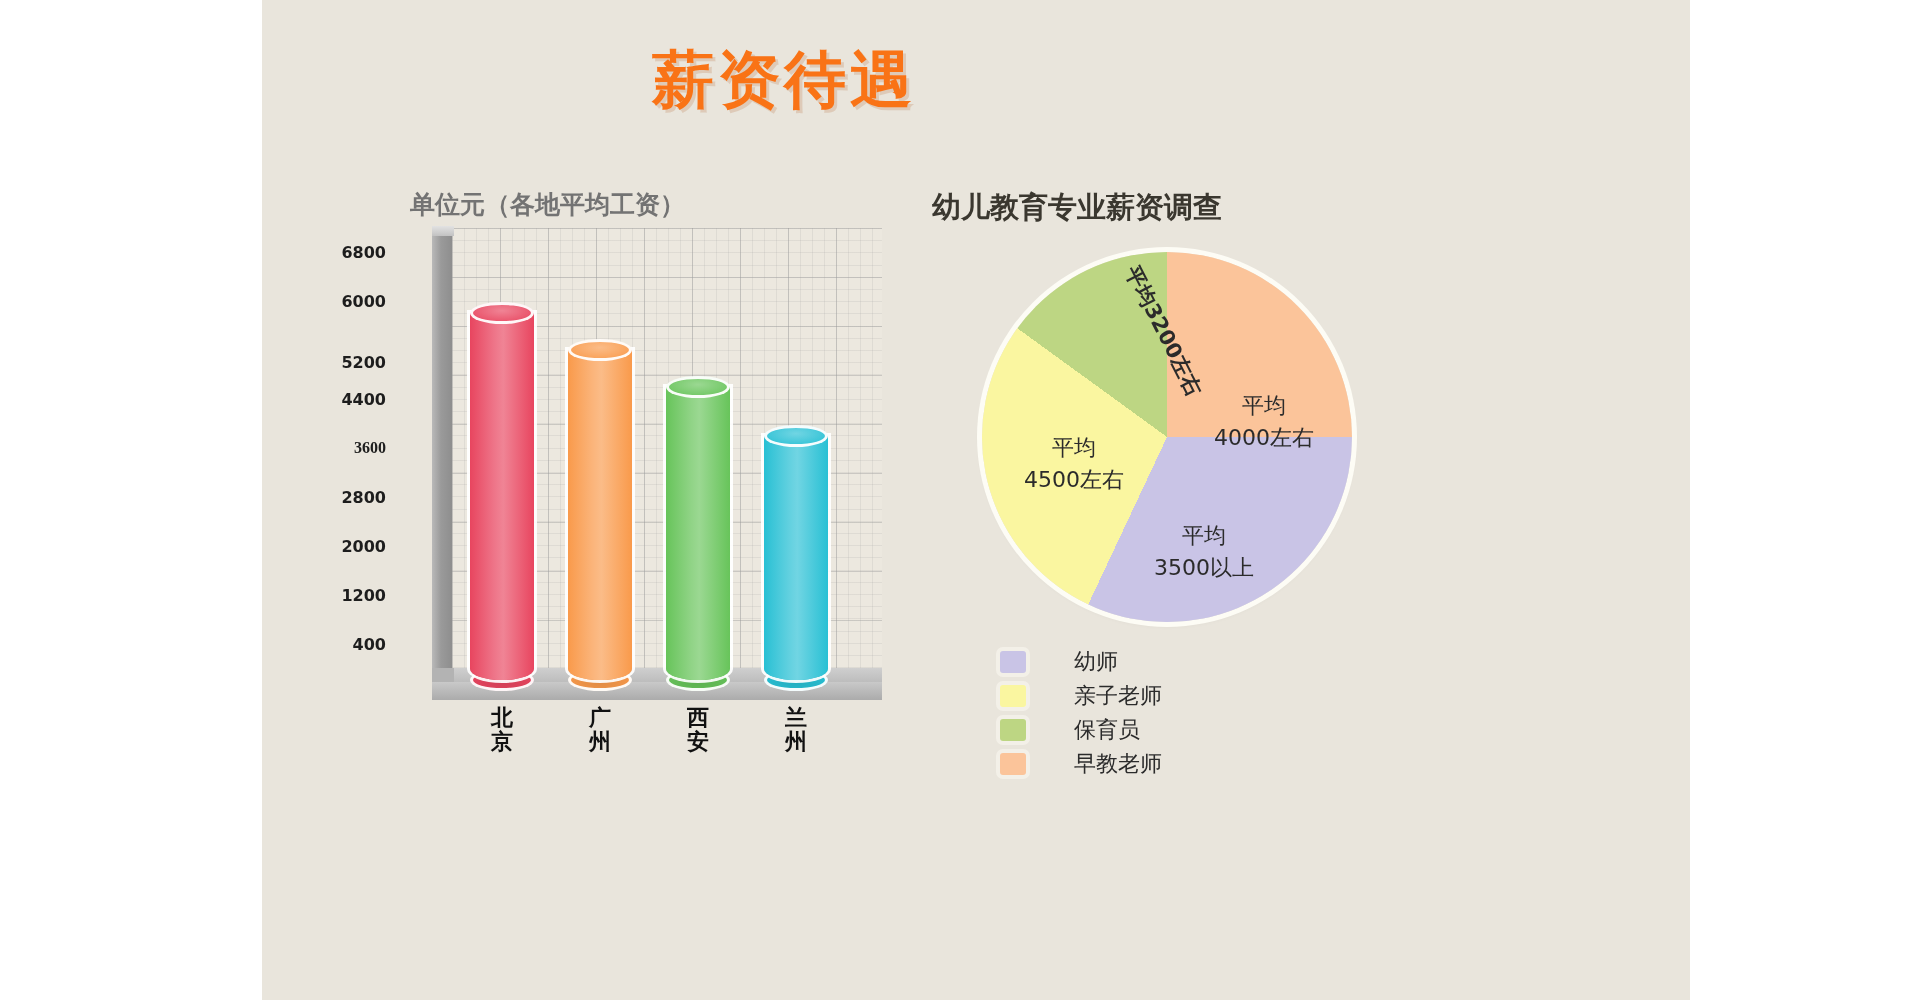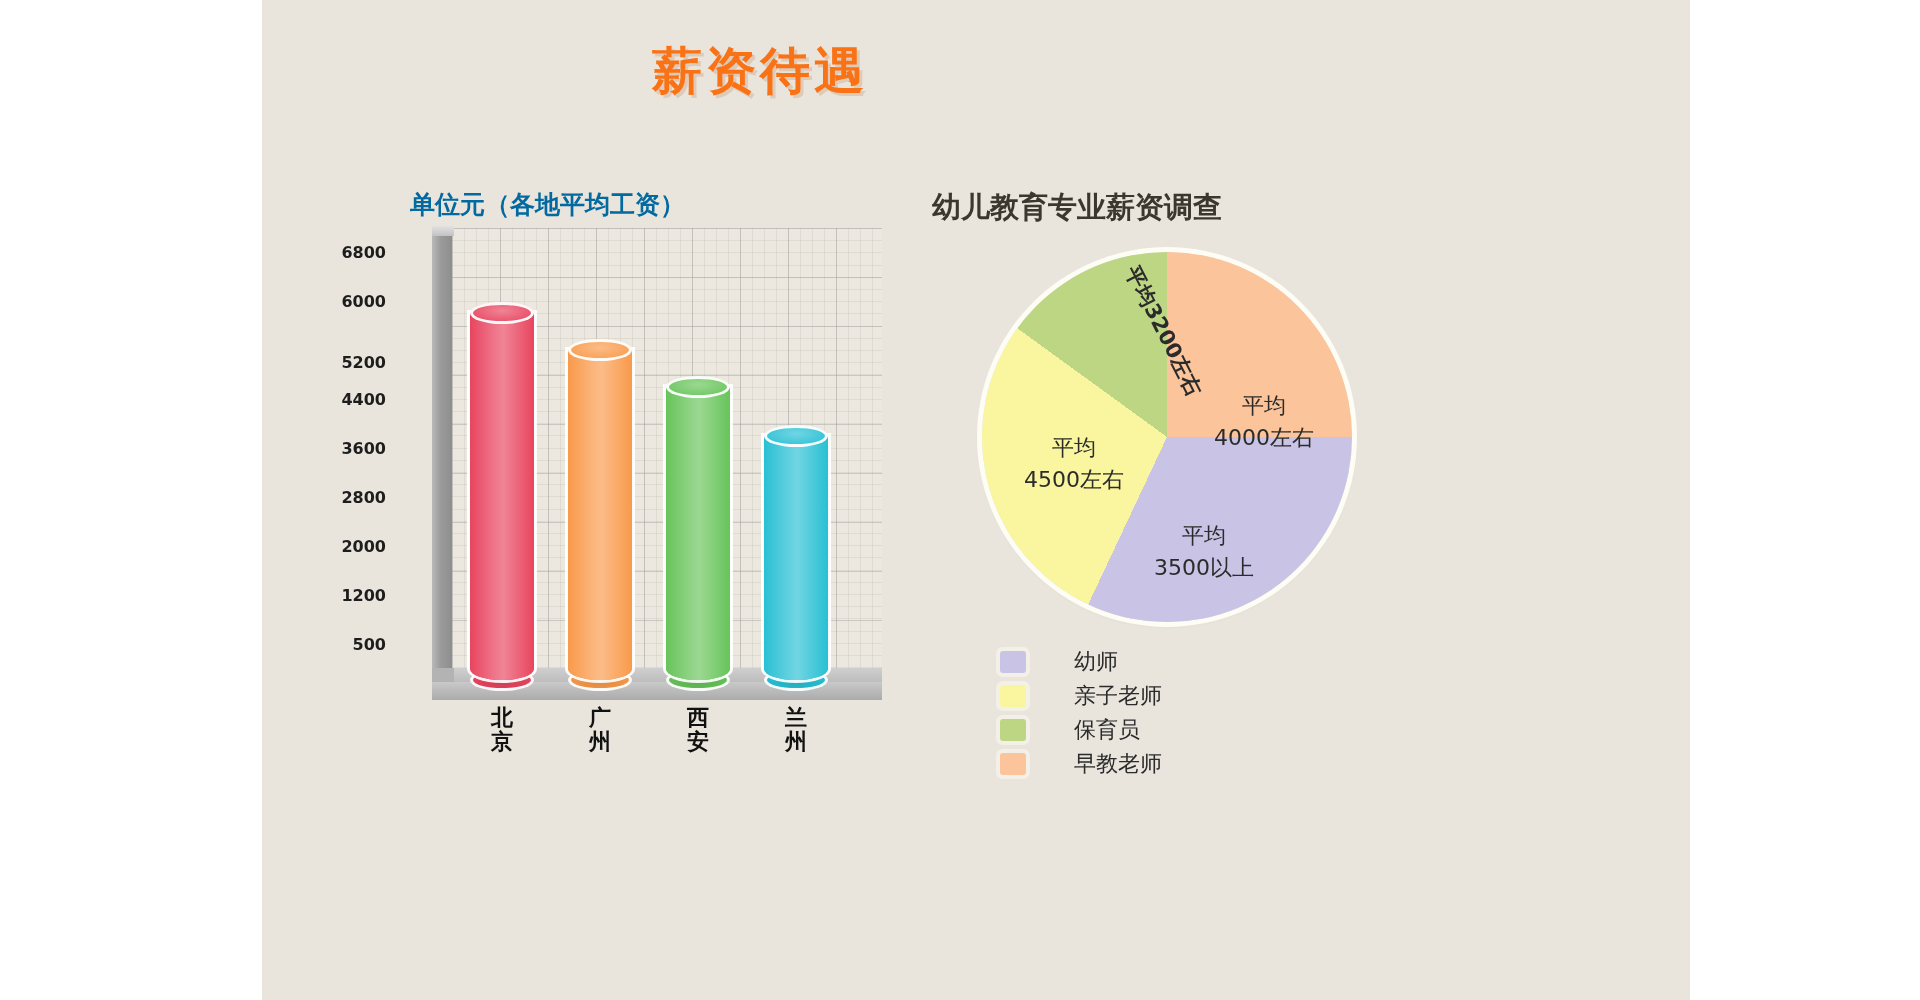--- a/index.html
+++ b/index.html
@@ -11,33 +11,33 @@
     overflow:hidden;
   }
   .slide{
     position:absolute;left:262px;top:0;width:1428px;height:1000px;
     background:#e9e5dc;
   }
 
   
   .main-title{
     position:absolute;left:390px;top:38px;
-    font-size:50px;font-weight:bold;
+    font-size:62px;font-weight:bold;
     color:#f97316;
     letter-spacing:4px;
     text-shadow:3px 3px 0 rgba(180,110,60,.22);
     font-family:"DejaVu Sans","Liberation Sans",sans-serif;
     white-space:nowrap;
   }
 
   
   .bar-block{position:absolute;left:60px;top:180px;width:640px;height:600px;}
   .bar-title{
     position:absolute;left:88px;top:8px;
-    font-size:25px;font-weight:bold;color:#0369a1;white-space:nowrap;
+    font-size:25px;font-weight:bold;color:#737373;white-space:nowrap;
     font-family:"DejaVu Sans","Liberation Sans",sans-serif;
   }
 
   
   .plot{position:absolute;left:66px;top:48px;width:494px;height:470px;}
 
   
   .grid-wall{
     position:absolute;left:64px;top:0;width:430px;height:440px;
     background:
@@ -163,25 +163,25 @@
 
   <div class="bar-block">
     <div class="bar-title">单位元（各地平均工资）</div>
 
     <div class="plot">
       <div class="ylabs" id="ylabs">
           <div class="ylab" style="top: 15.4444px;">6800</div>
           <div class="ylab" style="top: 64.3333px;">6000</div>
           <div class="ylab" style="top: 125px;">5200</div>
           <div class="ylab" style="top: 162.111px;">4400</div>
-          <div class="ylab" style="top: 211px;">3600</div>
+          <div class="ylab" style="top: 211px; font-family: Liberation Serif, serif;">3600</div>
           <div class="ylab" style="top: 259.889px;">2800</div>
           <div class="ylab" style="top: 308.778px;">2000</div>
           <div class="ylab" style="top: 357.667px;">1200</div>
-          <div class="ylab" style="top: 406.556px;">500</div>
+          <div class="ylab" style="top: 406.556px;">400</div>
         </div>
       <div class="grid-wall"></div>
       <div class="axis-wall-topcap"></div>
       <div class="axis-wall"></div>
       <div class="floor-top"></div>
       <div class="floor-left"></div>
       <div class="floor-front"></div>
       <div id="bars">
           <div class="cyl" style="left: 82px; height: 366.667px;">
             <div class="btm" style="background: radial-gradient(at 50% 65%, rgb(209, 62, 86), rgb(232, 69, 95)); border: 3px solid rgba(255, 255, 255, 0.95);"></div>

